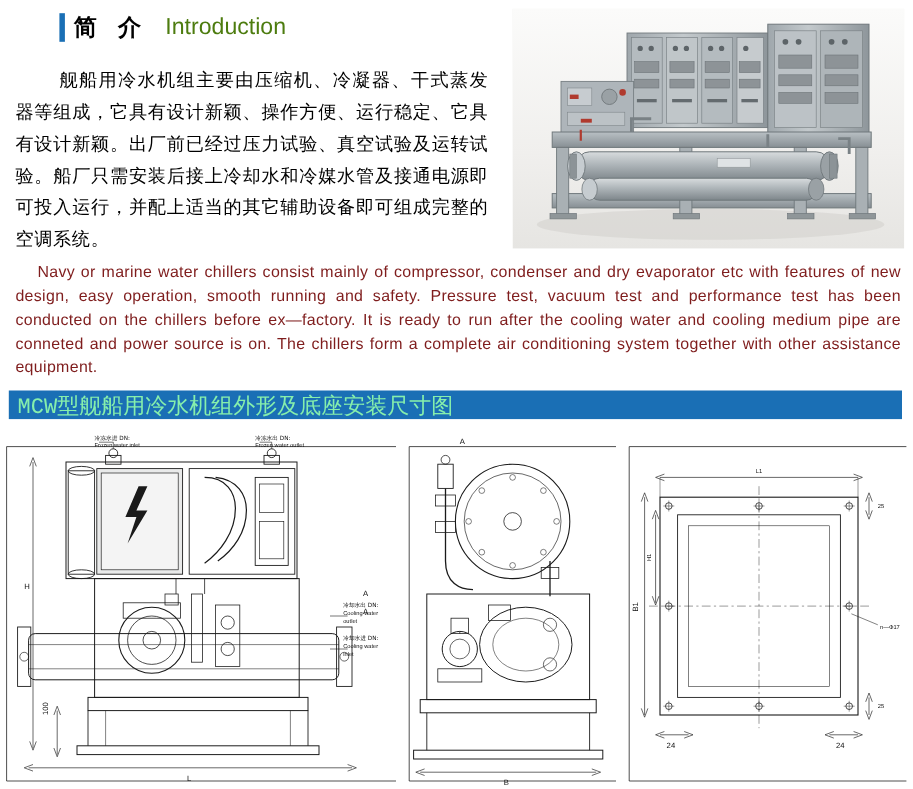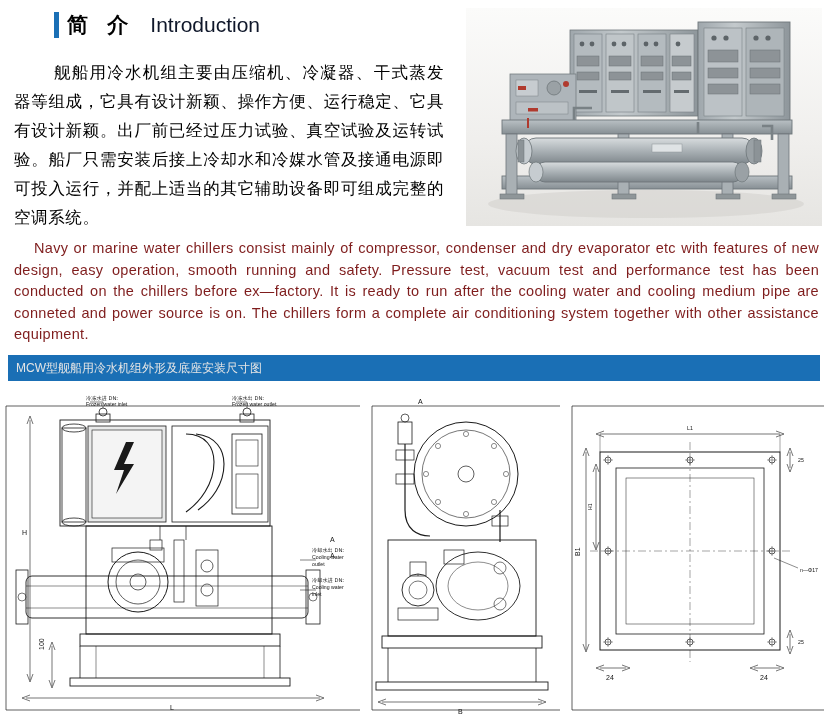--- a/index.html
+++ b/index.html
@@ -39,21 +39,21 @@
     font-family: "DejaVu Sans", sans-serif;
     font-size: 21px;
     font-weight: bold;
     color: #000000;
     letter-spacing: 6px;
     white-space: nowrap;
   }
   .sec-en {
     font-family: "Liberation Sans", sans-serif;
     font-size: 21px;
-    color: #0f172a;
+    color: #4d7c0f;
     white-space: nowrap;
     margin-left: 16px;
   }
 
   
   #intro-cn {
     position: absolute;
     left: 14px;
     top: 58px;
     width: 430px;
@@ -99,23 +99,23 @@
     top: 355px;
     width: 812px;
     height: 26px;
     background: #1a6fb5;
     display: flex;
     align-items: center;
     padding-left: 8px;
     box-sizing: border-box;
   }
   #dim-header .t-cn {
-    font-family: Liberation Sans, sans-serif;
-    font-size: 12px;
-    color: #e5e5e5;
+    font-family: Liberation Mono, monospace;
+    font-size: 20px;
+    color: #86efac;
     font-weight: normal;
     white-space: nowrap;
   }
   #dim-header .t-en {
     font-family: "Liberation Sans", sans-serif;
     font-size: 15.5px;
     color: #cfe3f4;
     white-space: nowrap;
     margin-left: 12px;
     letter-spacing: 0.8px;

